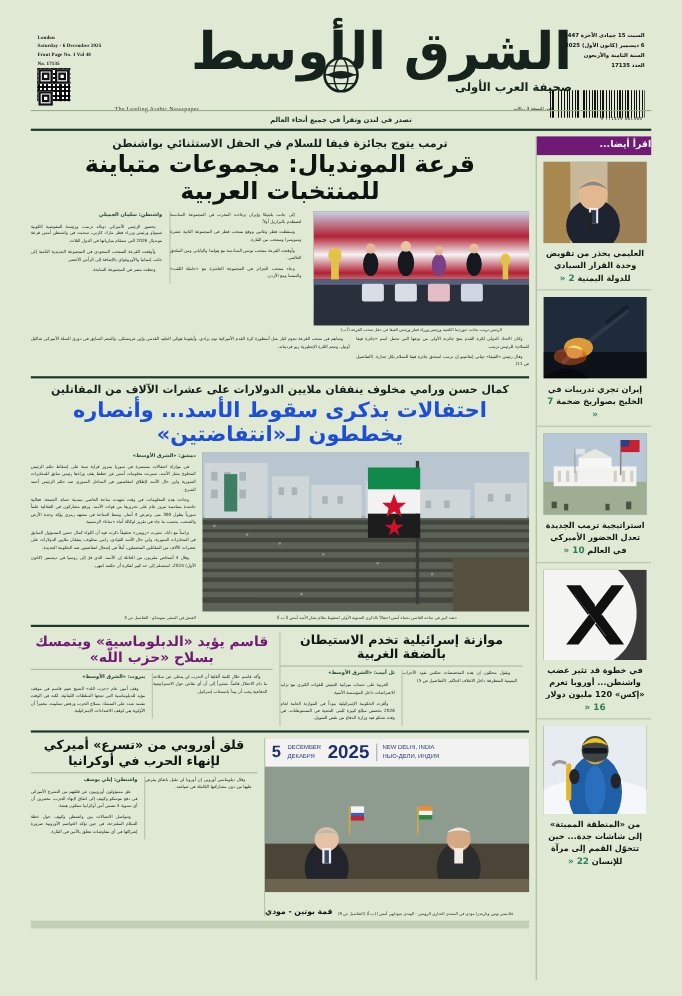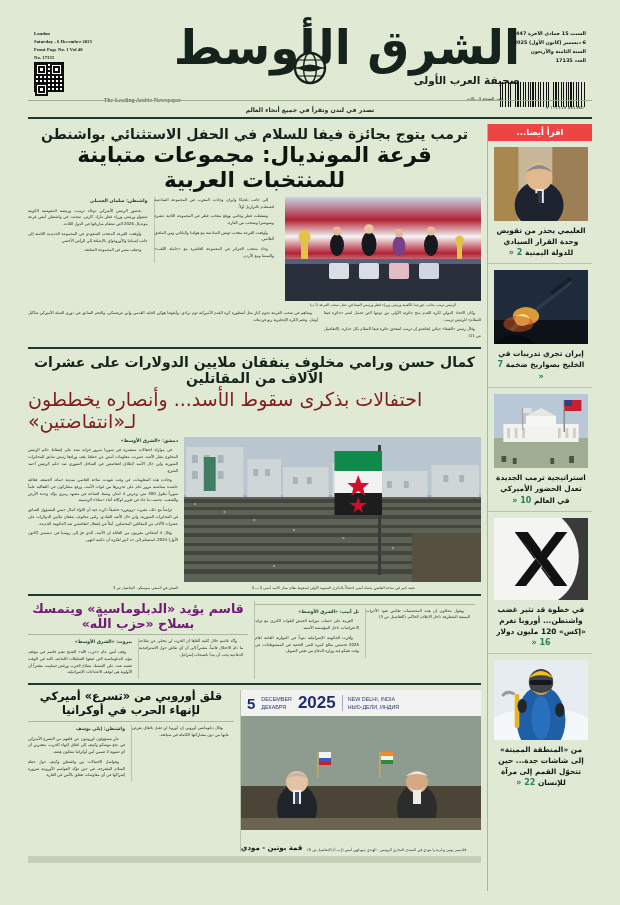--- a/index.html
+++ b/index.html
@@ -198,25 +198,25 @@
   .side-col {
     width: 104px;
     flex: 0 0 104px;
     border-left: 1px solid #a9b89d;
     padding-left: 0;
     margin-left: 6px;
   }
 
   
   .side-tab {
-    background: #ef4444;
+    background: #701a75;
     color: #fff;
     font-size: 8.5px;
     font-weight: bold;
-    text-align: center;
+    text-align: right;
     padding: 3px 0 4px;
     letter-spacing: 0.3px;
   }
   .side-item {
     padding: 6px 4px 4px 6px;
     border-bottom: 1px solid #b7c4ab;
   }
   .side-item:last-child { border-bottom: none; }
   .side-ph {
     width: 100%;
@@ -236,42 +236,42 @@
   }
   .pg {
     color: #2f7d5f;
     font-weight: bold;
     font-size: 8px;
     direction: rtl;
   }
 
   
   .kicker {
-    font-size: 14px;
+    font-size: 10px;
     font-weight: bold;
     color: #15231c;
     text-align: center;
     margin: 2px 0 1px;
     direction: rtl;
   }
   .hl-1 {
     font-size: 21.5px;
     font-weight: bold;
     color: #0d1510;
     text-align: center;
     line-height: 1.16;
     letter-spacing: -0.3px;
     margin: 1px 0 4px;
     direction: rtl;
   }
   .hl-2 {
     font-size: 19px;
-    font-weight: normal;
-    color: #7f1d1d;
-    text-align: left;
+    font-weight: bold;
+    color: #1d4ed8;
+    text-align: center;
     line-height: 1.18;
     letter-spacing: -0.3px;
     margin: 2px 0 4px;
     direction: rtl;
   }
   .story-rule {
     border-top: 1px solid #a9b89d;
     margin: 3px 0;
   }
   .thick-rule {
@@ -599,20 +599,21 @@
               <div class="byline">بيروت: «الشرق الأوسط»</div>
               <p>وقف أمين عام «حزب الله» الشيخ نعيم قاسم في موقف مؤيد للدبلوماسية التي تتبعها السلطات اللبنانية، لكنه في الوقت نفسه شدد على التمسك بسلاح الحزب ورفض تسليمه، معتبراً أن الأولوية هي لوقف الاعتداءات الإسرائيلية.</p>
             </div>
             <div class="txtcol divider-v" style="padding-right:5px;">
               <p>وأكد قاسم خلال كلمة ألقاها أن الحزب لن يتخلى عن سلاحه ما دام الاحتلال قائماً، مشيراً إلى أن أي نقاش حول الاستراتيجية الدفاعية يجب أن يبدأ بانسحاب إسرائيل.</p>
             </div>
           </div>
         </div>
 
         <div class="trio-cell divider-v" style="padding-right:6px;">
+          <div class="hl-4">موازنة إسرائيلية تخدم الاستيطان بالضفة الغربية</div>
           <div class="story-rule"></div>
           <div class="cols-row">
             <div class="txtcol">
               <div class="byline">تل أبيب: «الشرق الأوسط»</div>
               <p>الغربية على حساب ميزانية الجيش للقوات الكبرى مع تزايد الاعتراضات داخل المؤسسة الأمنية.</p>
               <p>وأقرت الحكومة الإسرائيلية بنوداً في الموازنة العامة لعام 2026 تخصص مبالغ كبيرة للبنى التحتية في المستوطنات، في وقت تشكو فيه وزارة الدفاع من نقص التمويل.</p>
             </div>
             <div class="txtcol divider-v" style="padding-right:5px;">
               <p>ويقول محللون إن هذه المخصصات تعكس نفوذ الأحزاب اليمينية المتطرفة داخل الائتلاف الحاكم. (التفاصيل ص 5)</p>
             </div>

